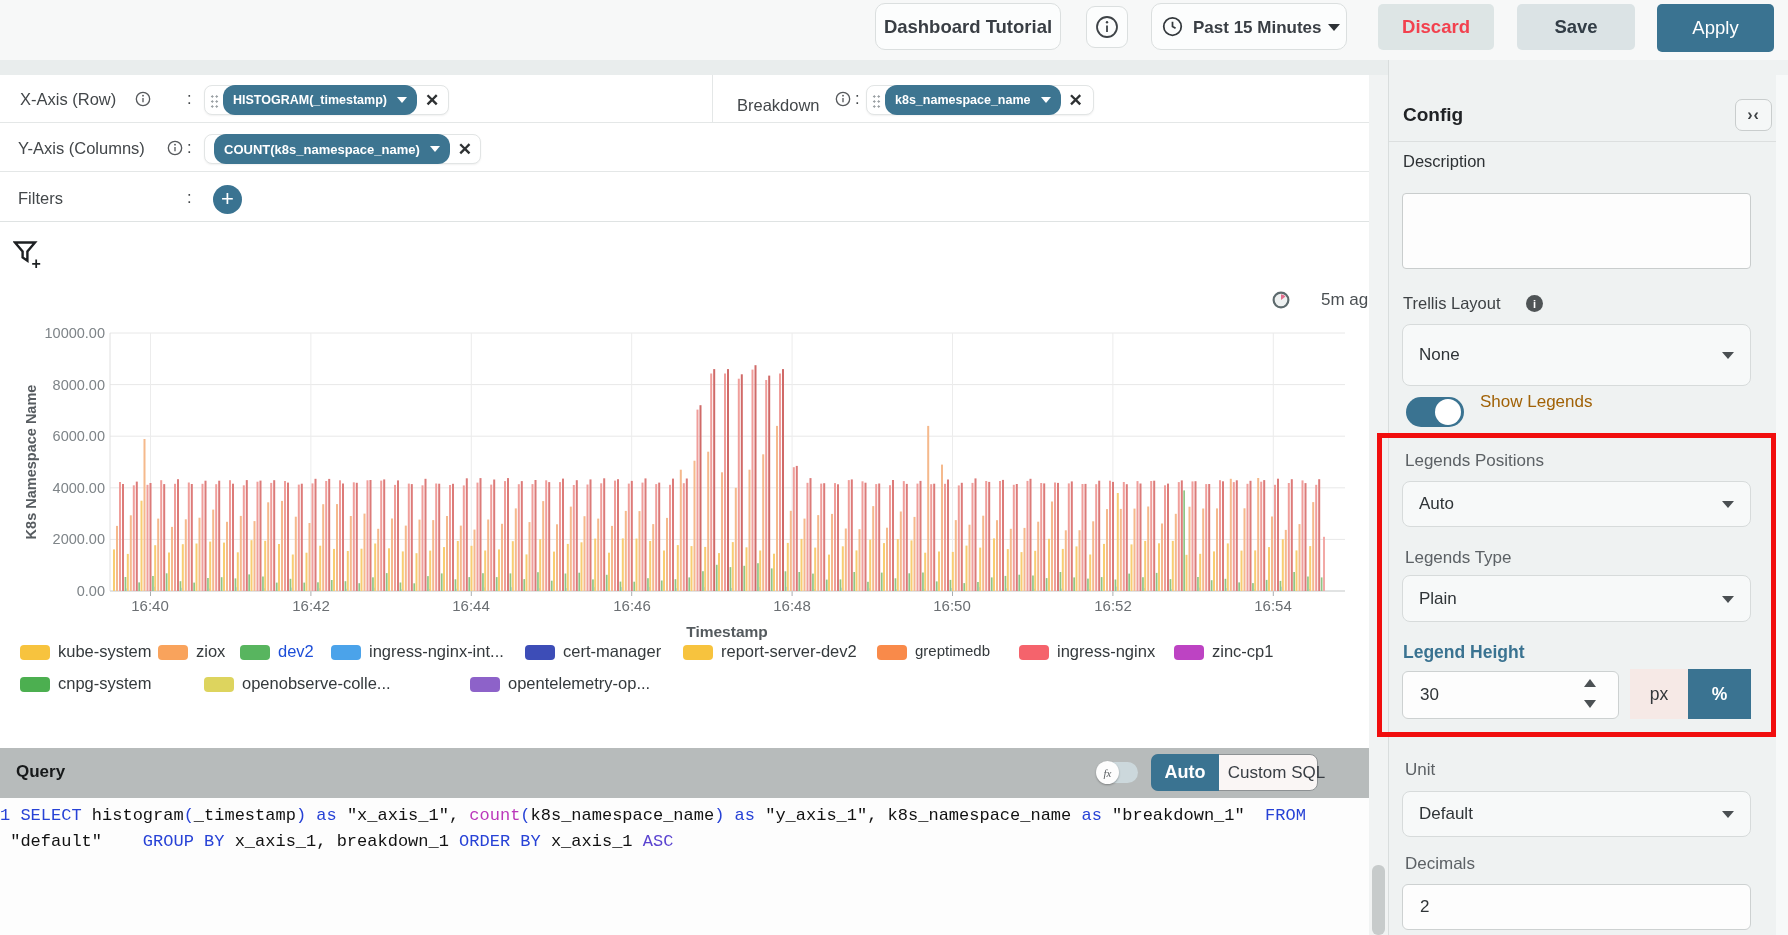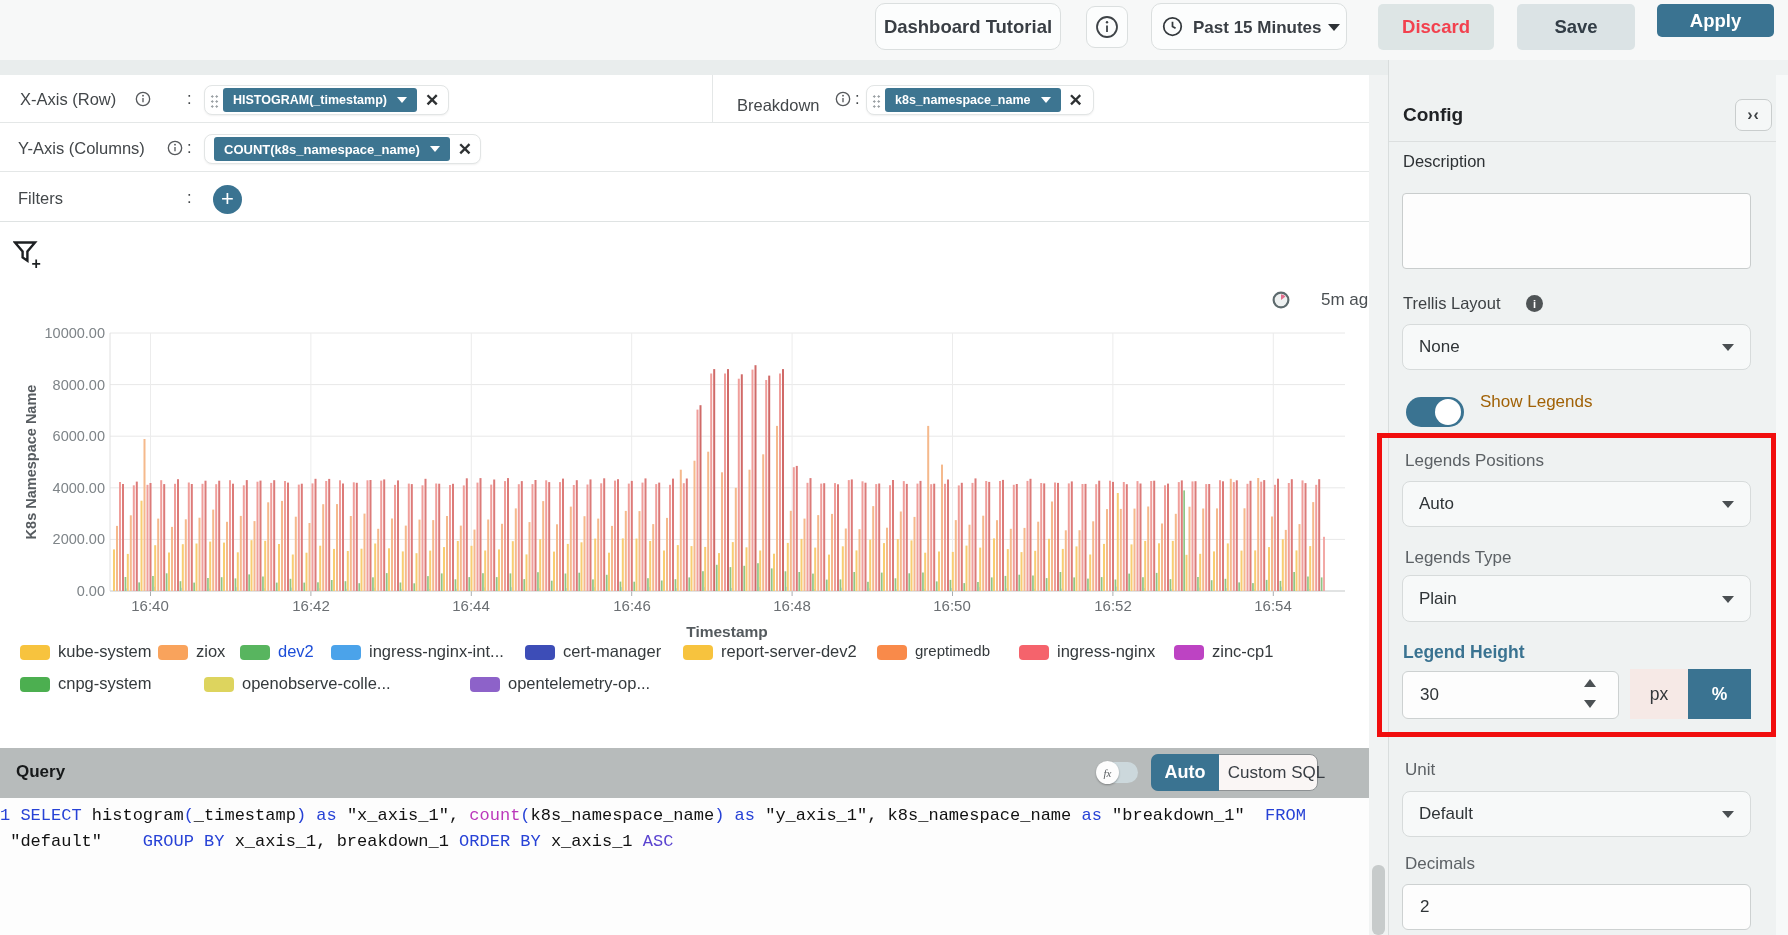--- a/index.html
+++ b/index.html
@@ -6,21 +6,21 @@
  font-family:"Liberation Sans",sans-serif;-webkit-font-smoothing:antialiased}
 .abs{position:absolute}
 .lbl{color:#43474a;font-size:16.5px}
 .sel{position:absolute;background:#f7f9f9;border:1px solid #d7dbdb;border-radius:8px;
  color:#2f3437;font-size:17px;display:flex;align-items:center;padding-left:16px}
 .sel .car{position:absolute;right:16px;top:50%;margin-top:-3px;width:0;height:0;
  border-left:6px solid transparent;border-right:6px solid transparent;border-top:7px solid #4a4f52}
 .plbl{position:absolute;color:#5c6165;font-size:17px}
 .chip{position:absolute;background:#fff;border:1px solid #e2e5e5;border-radius:8px;display:flex;align-items:center;box-shadow:0 1px 2px rgba(0,0,0,.06)}
 .dots{width:9px;height:15px;margin-left:5px;background-image:radial-gradient(circle,#9aa0a3 1.1px,transparent 1.3px);background-size:4.5px 5px;background-position:0 1px}
-.tchip{background:#3d7591;color:#fff;font-weight:bold;border-radius:3px;height:24px;display:flex;align-items:center;padding:0 10px;margin-left:4px}
+.tchip{background:#3d7591;color:#fff;font-weight:bold;border-radius:12px;height:30px;display:flex;align-items:center;padding:0 10px;margin-left:4px}
 .tchip .c{width:0;height:0;border-left:5px solid transparent;border-right:5px solid transparent;border-top:6px solid #fff;margin-left:10px}
 .chip .x{color:#2e3133;font-size:17px;font-weight:bold;padding:0 8px}
 </style></head>
 <body>
 
 <div class="abs" style="left:0;top:0;width:1788px;height:60px;background:#f7f8f8"></div>
 <div class="abs" style="left:0;top:60px;width:1788px;height:15px;background:#e9eded"></div>
 <div class="abs" style="left:875px;top:3px;width:186px;height:47px;background:#fcfdfd;border:1px solid #dbdfdf;border-radius:10px;display:flex;align-items:center;justify-content:center;color:#393e44;font-size:18.5px;font-weight:600">Dashboard Tutorial</div>
 <div class="abs" style="left:1086px;top:6px;width:42px;height:42px;background:#fcfdfd;border:1px solid #dbdfdf;border-radius:9px"></div>
 <svg class="abs" style="left:1095px;top:15px" width="24" height="24" viewBox="0 0 24 24" fill="none" stroke="#3e4347" stroke-width="1.8">
@@ -30,21 +30,21 @@
   </svg>
 <div class="abs" style="left:1151px;top:3px;width:196px;height:47px;background:#fcfdfd;border:1px solid #dbdfdf;border-radius:10px"></div>
 <svg class="abs" style="left:1162px;top:16px" width="21" height="21" viewBox="0 0 24 24" fill="none" stroke="#33383c" stroke-width="2">
     <circle cx="12" cy="12" r="10"></circle>
     <path d="M12 6.5V12l3.5 2"></path>
   </svg>
 <div class="abs" style="left:1193px;top:18px;color:#393e44;font-size:17px;font-weight:600">Past 15 Minutes</div>
 <div class="abs" style="left:1328px;top:24px;width:0;height:0;border-left:6px solid transparent;border-right:6px solid transparent;border-top:7px solid #2e3236"></div>
 <div class="abs" style="left:1378px;top:4px;width:116px;height:46px;background:#dde5e5;border-radius:5px;display:flex;align-items:center;justify-content:center;color:#f2414e;font-size:18.5px;font-weight:600">Discard</div>
 <div class="abs" style="left:1517px;top:4px;width:118px;height:46px;background:#dbe3e5;border-radius:5px;display:flex;align-items:center;justify-content:center;color:#323d46;font-size:18.5px;font-weight:600">Save</div>
-<div class="abs" style="left:1657px;top:4px;width:117px;height:33px;background:#3a7391;border-radius:5px;display:flex;align-items:center;justify-content:center;color:#fff;font-size:18.5px;font-weight:700">Apply</div>
+<div class="abs" style="left:1657px;top:4px;width:117px;height:48px;background:#3a7391;border-radius:5px;display:flex;align-items:center;justify-content:center;color:#fff;font-size:18.5px;font-weight:400">Apply</div>
 
 <div class="abs" style="left:0;top:75px;width:1369px;height:147px;background:#fff"></div>
 <div class="abs" style="left:0;top:122px;width:1369px;height:1px;background:#e4e7e7"></div>
 <div class="abs" style="left:0;top:171px;width:1369px;height:1px;background:#e4e7e7"></div>
 <div class="abs" style="left:0;top:221px;width:1369px;height:1px;background:#dfe3e3"></div>
 <div class="abs" style="left:712px;top:75px;width:1px;height:47px;background:#e4e7e7"></div>
 
 <div class="abs lbl" style="left:20px;top:90px">X-Axis (Row)</div>
 <svg class="abs" style="left:135px;top:91px" width="16" height="16" viewBox="0 0 24 24" fill="none" stroke="#56595c" stroke-width="2">
     <circle cx="12" cy="12" r="10"></circle>
@@ -668,21 +668,21 @@
 
 <div class="abs" style="left:1403px;top:104px;font-size:19px;font-weight:bold;color:#202326">Config</div>
 <div class="abs" style="left:1735px;top:99px;width:37px;height:32px;background:#f5f7f7;border:1px solid #c9cdcd;border-radius:7px;display:flex;align-items:center;justify-content:center;color:#3d4144;font-size:16px;font-weight:bold;letter-spacing:1px">›‹</div>
 <div class="abs" style="left:1389px;top:141px;width:399px;height:1px;background:#dcdfdf"></div>
 
 <div class="abs" style="left:1403px;top:152px;font-size:16.5px;color:#2d3134">Description</div>
 <div class="abs" style="left:1402px;top:193px;width:349px;height:76px;background:#fdfdfd;border:1px solid #c9cdcd;border-radius:4px"></div>
 
 <div class="abs" style="left:1403px;top:294px;font-size:16.5px;color:#3e4245">Trellis Layout</div>
 <div class="abs" style="left:1526px;top:295px;width:17px;height:17px;border-radius:50%;background:#4f5456;color:#fff;font-size:11px;display:flex;align-items:center;justify-content:center;font-weight:bold">i</div>
-<div class="sel" style="left:1402px;top:324px;width:349px;height:46px">None<span class="car"></span></div>
+<div class="sel" style="left:1402px;top:324px;width:349px;height:62px">None<span class="car"></span></div>
 
 <div class="abs" style="left:1406px;top:397px;width:58px;height:30px;border-radius:15px;background:#3a7391"></div>
 <div class="abs" style="left:1435px;top:399px;width:26px;height:26px;border-radius:50%;background:#fff"></div>
 <div class="abs" style="left:1480px;top:392px;font-size:17px;color:#a16207">Show Legends</div>
 
 <div class="abs" style="left:1377px;top:433px;width:399px;height:304px;border:5px solid #f10e0e"></div>
 
 <div class="plbl" style="left:1405px;top:451px">Legends Positions</div>
 <div class="sel" style="left:1402px;top:481px;width:349px;height:46px">Auto<span class="car"></span></div>
 

